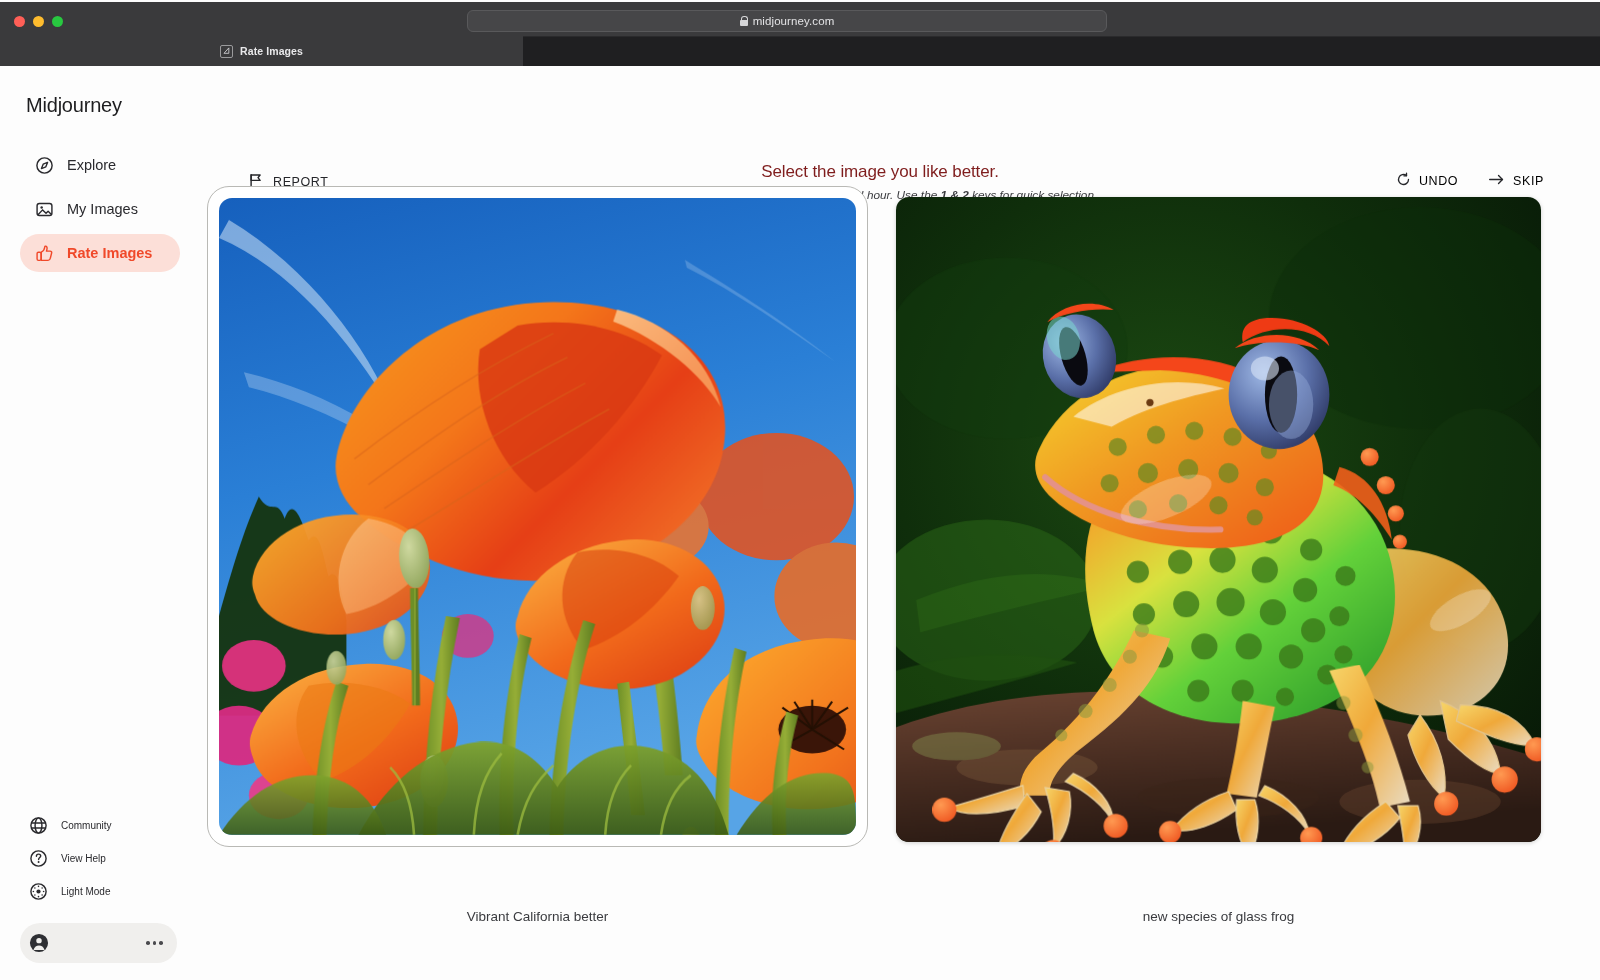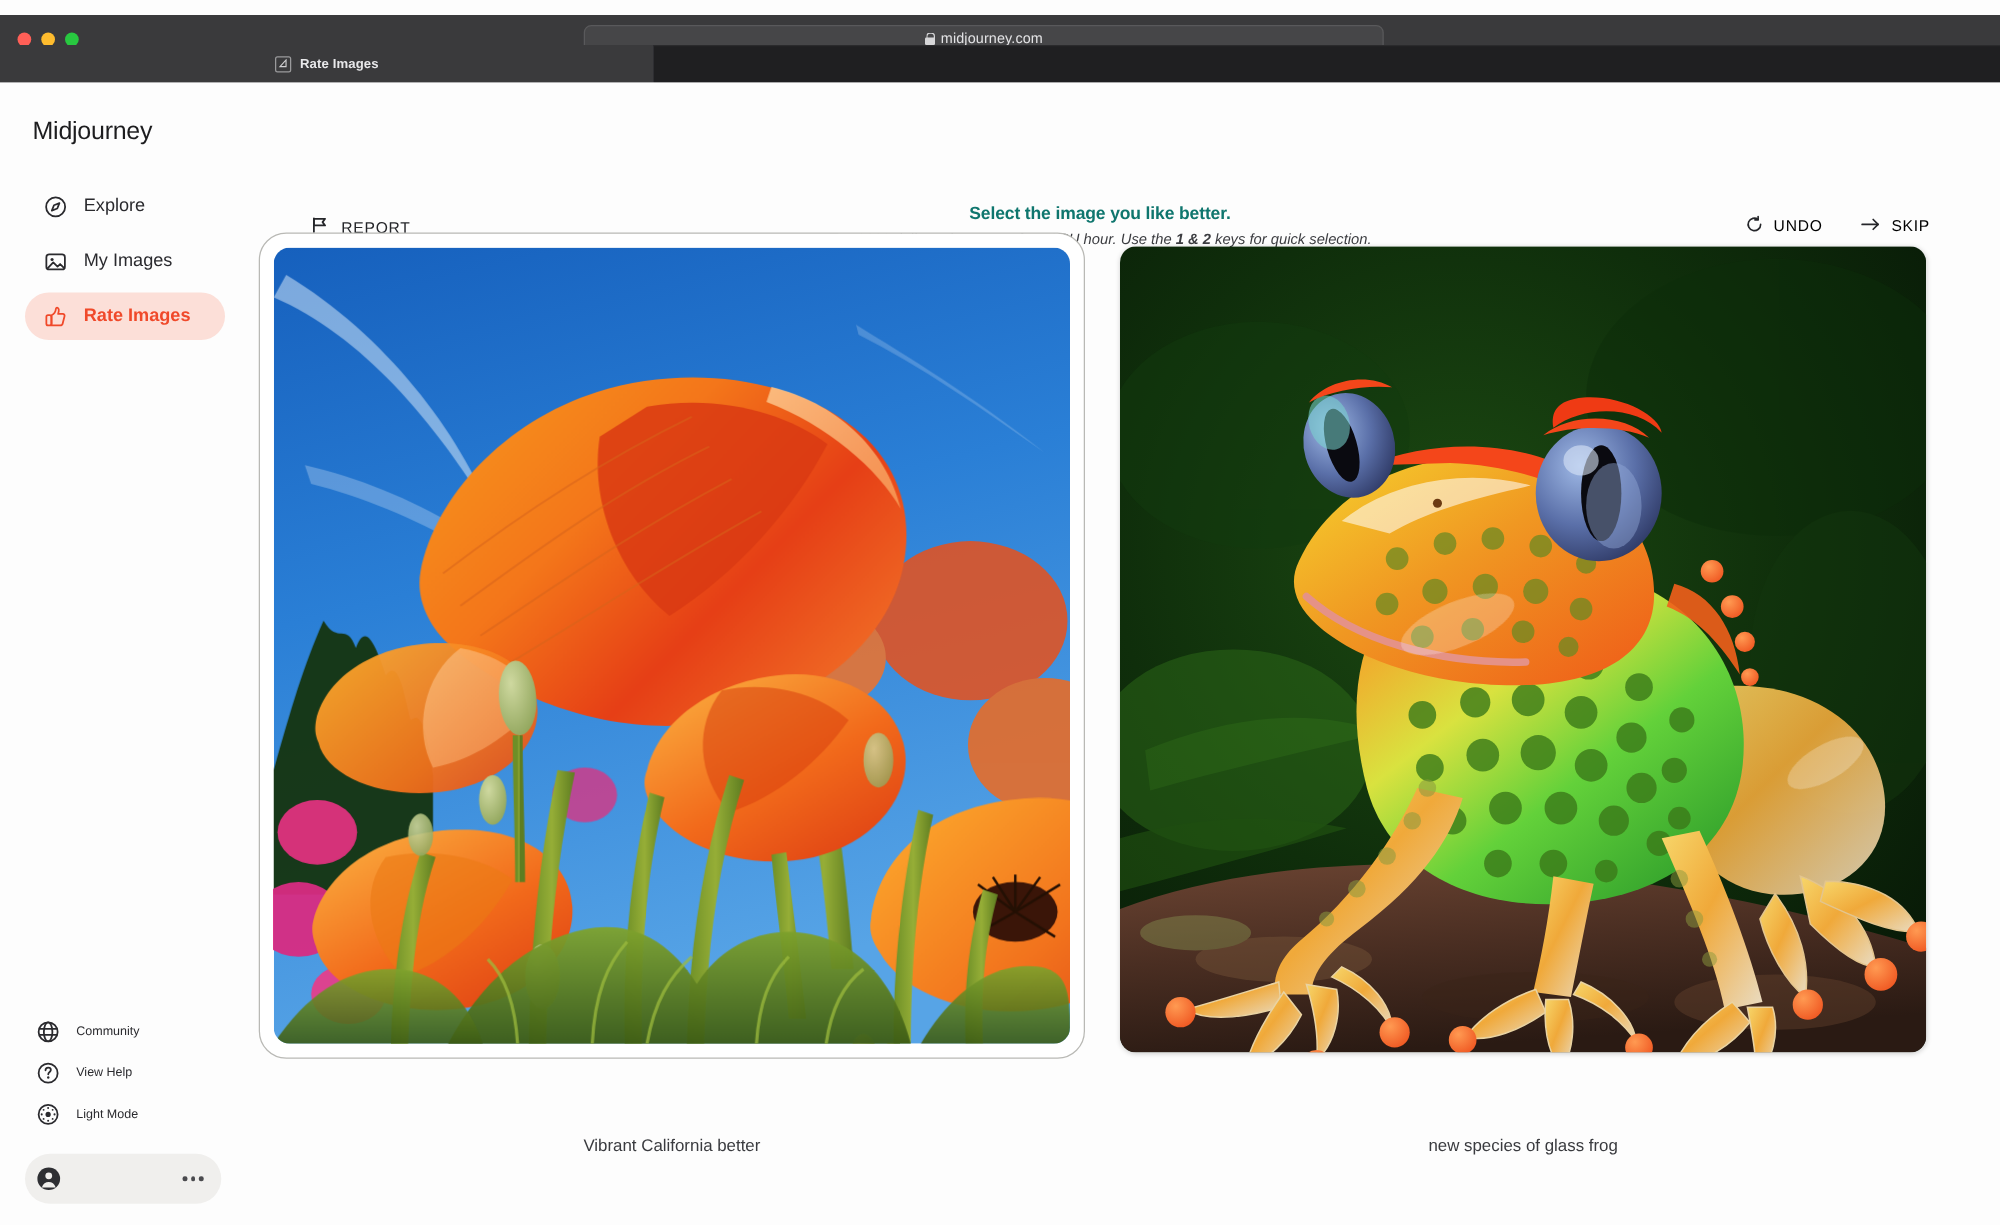--- a/index.html
+++ b/index.html
@@ -6,21 +6,21 @@
   html, body {
     width: 1600px; height: 980px;
     overflow: hidden;
     font-family: "Liberation Sans", sans-serif;
     background: #ffffff;
   }
   #root { position: relative; width: 1600px; height: 980px; background:#fdfdfd; }
 
   
   .chrome-top {
-    position:absolute; left:0; top:12px; width:1600px; height:36px;
+    position:absolute; left:0; top:2px; width:1600px; height:36px;
     background:#3a3a3c;
   }
   .traffic { position:absolute; left:14px; top:14px; display:flex; gap:8px; }
   .dot { width:11px; height:11px; border-radius:50%; }
   .dot.red{ background:#ff5f57; }
   .dot.yellow{ background:#febc2e; }
   .dot.green{ background:#28c840; }
 
   .urlbar {
     position:absolute; left:467px; top:8px; width:640px; height:22px;
@@ -91,21 +91,21 @@
   .ellipsis { display:flex; gap:3px; }
   .ellipsis i { width:3.6px; height:3.6px; border-radius:50%; background:#4a4a4e; display:block; }
 
   
   .report-btn {
     position:absolute; left:248px; top:106px;
     display:flex; align-items:center; gap:9px;
     font-size:12.5px; letter-spacing:.6px; color:#25262a; cursor:pointer;
   }
   .center-head { position:absolute; left:560px; top:96px; width:640px; text-align:center; }
-  .center-title { font-size:14px; color:#0f766e; letter-spacing:-0.1px;font-weight:bold; }
+  .center-title { font-size:17px; color:#7f1d1d; letter-spacing:-0.1px; }
   .center-sub { margin-top:6px; font-size:11.8px; font-style:italic; color:#3c3d41; }
   .center-sub b { font-weight:bold; }
 
   .head-actions { position:absolute; right:56px; top:106px; display:flex; align-items:center; gap:30px; }
   .head-action { display:flex; align-items:center; gap:8px; font-size:12.5px; letter-spacing:.6px; color:#000000; cursor:pointer; }
 
   
   .pair { position:absolute; left:0; top:0; width:1600px; height:914px; }
 
   .card { position:absolute; }

